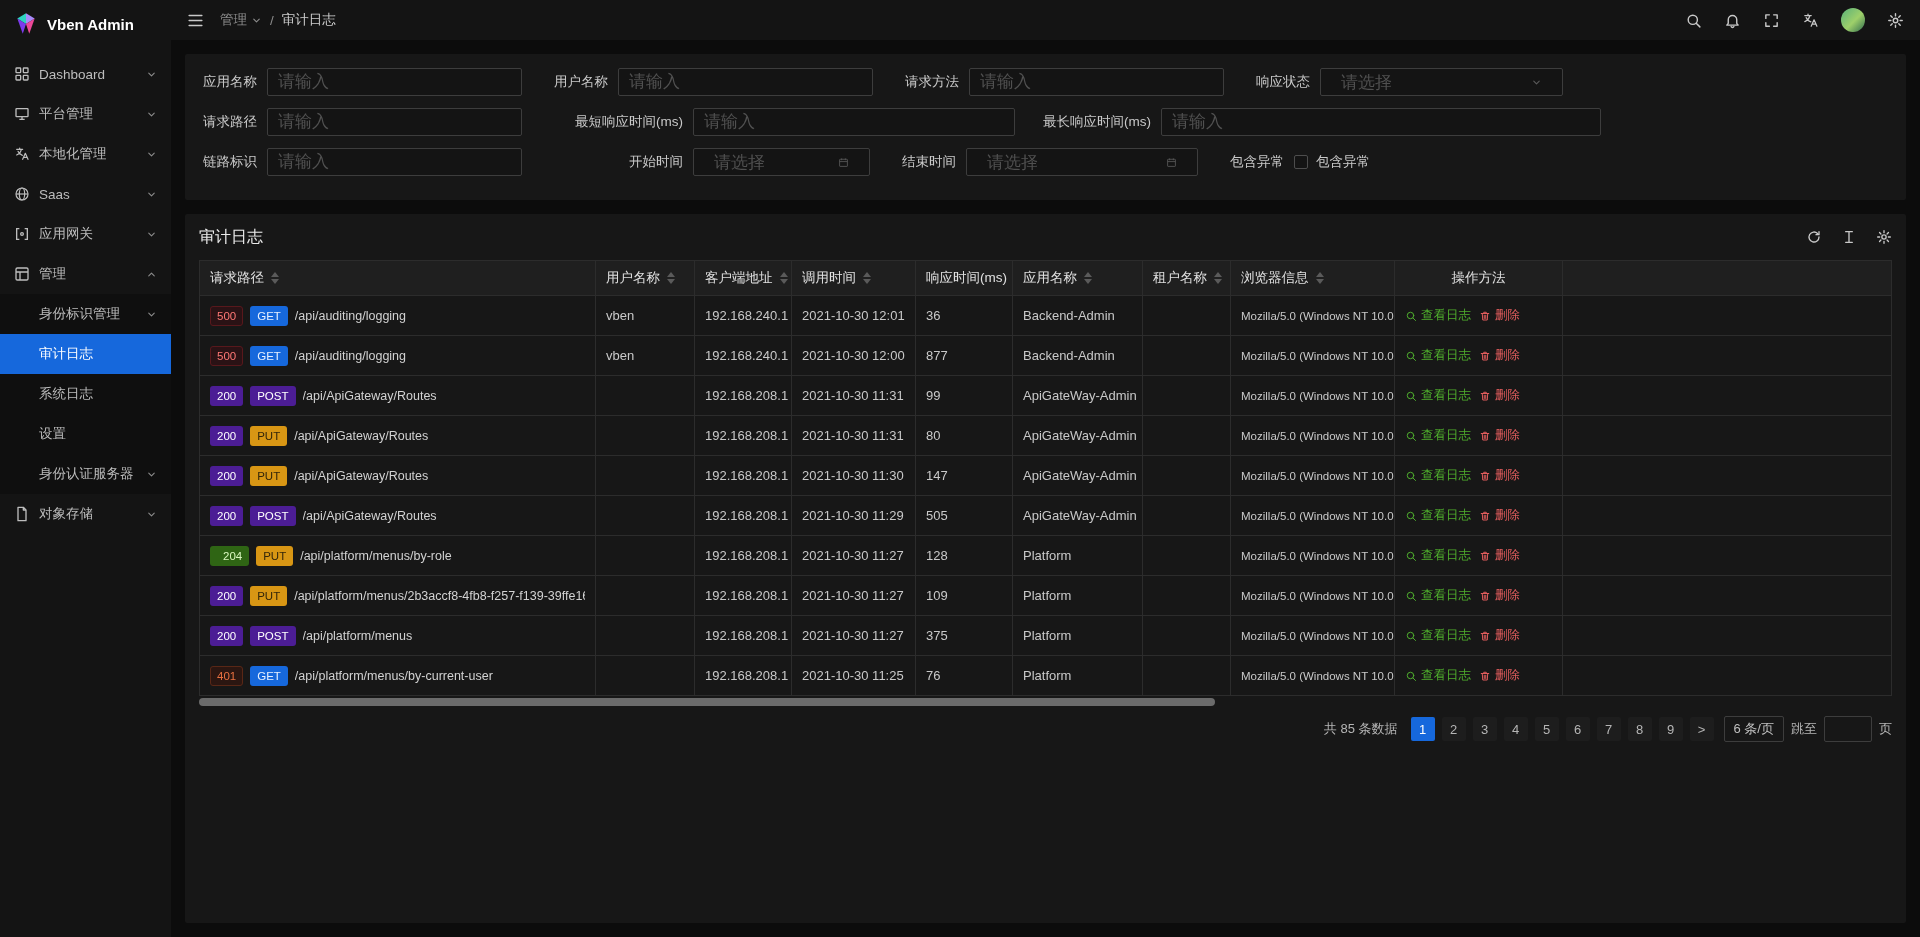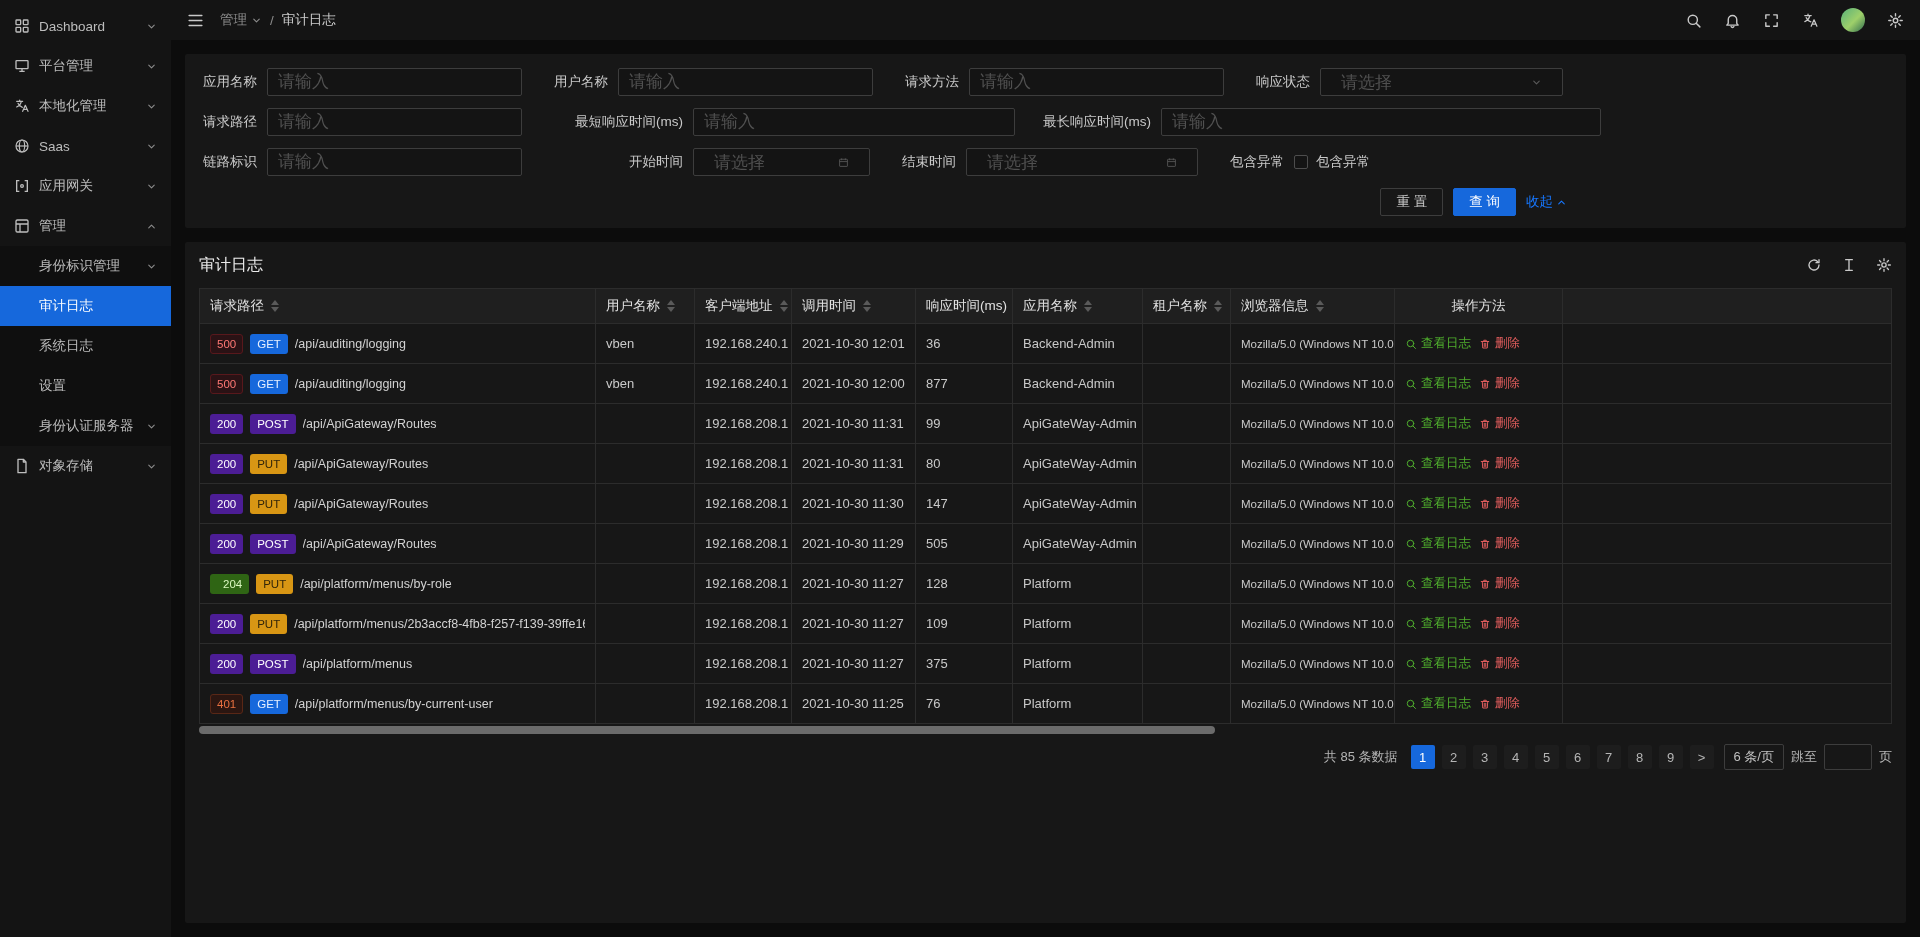--- a/index.html
+++ b/index.html
@@ -198,20 +198,29 @@
       </symbol>
     <symbol id="i-trash" viewBox="0 0 24 24">
         <path d="M4.5 7h15M9.5 7V4.5h5V7M6.5 7l1 13h9l1-13M10.5 10.5v6.5M13.5 10.5v6.5" fill="none" stroke="currentColor" stroke-width="2" stroke-linecap="round" stroke-linejoin="round"></path>
       </symbol>
   </defs>
 </svg>
 
 <div class="app">
 
   <aside class="sidebar">
+    <div class="logo">
+      <svg width="26" height="26" viewBox="0 0 24 24">
+        <path d="M4 7 L12 2 L12 12 Z" fill="#2dd4bf"></path>
+        <path d="M12 2 L20 7 L12 12 Z" fill="#a78bfa"></path>
+        <path d="M4 7 L12 12 L9 21 Z" fill="#7c3aed"></path>
+        <path d="M20 7 L12 12 L15 21 Z" fill="#ec4899"></path>
+      </svg>
+      <span class="logo-text">Vben Admin</span>
+    </div>
     <nav class="menu">
       <div class="menu-item top">
         <span class="mi-icon">
             <svg class="ic">
               <use href="#i-dashboard"></use>
             </svg>
           </span>
         <span class="mi-label">Dashboard</span>
         <span class="mi-arrow">
             <svg class="ic-xs">
@@ -435,30 +444,20 @@
                 <svg class="ic-xs">
                     <use href="#i-calendar"></use>
                   </svg>
               </div>
             </div>
             <div class="form-item">
               <label class="f-label lbl-s">包含异常</label>
               <span class="checkbox"></span>
               <span class="cb-text">包含异常</span>
             </div>
-          </div>
-          <div class="form-actions">
-            <button class="btn btn-default">重 置</button>
-            <button class="btn btn-primary">查 询</button>
-            <span class="link-collapse">
-              <span>收起</span>
-              <svg class="ic-xs">
-                  <use href="#i-chev-up"></use>
-                </svg>
-            </span>
           </div>
         </div>
       </section>
 
       <section class="card table-card">
         <div class="card-head">
           <span class="card-title">审计日志</span>
           <div class="table-tools">
             <span class="tool-icon">
                 <svg class="ic">

